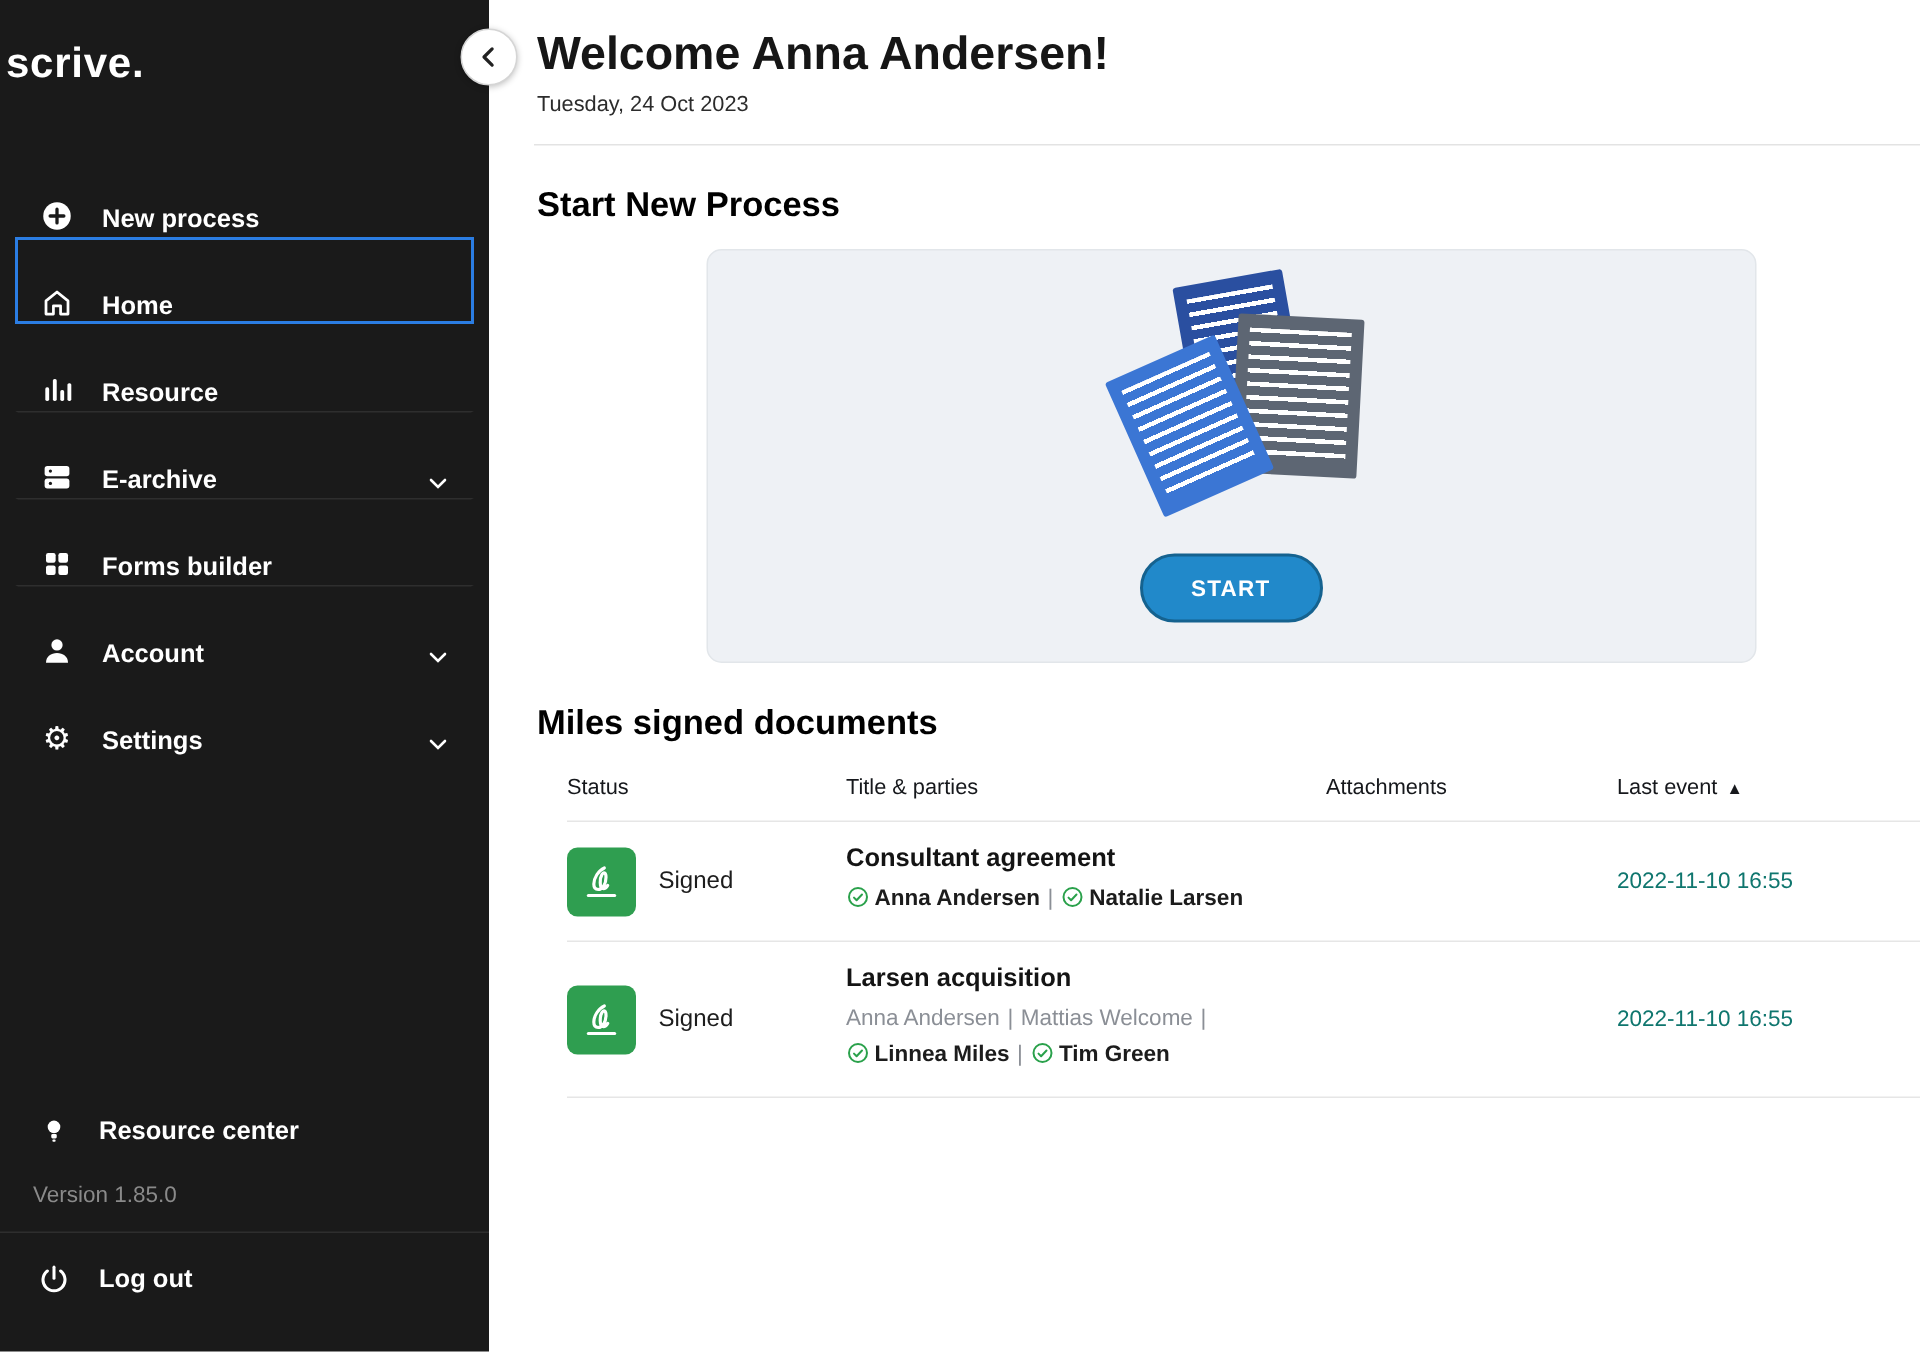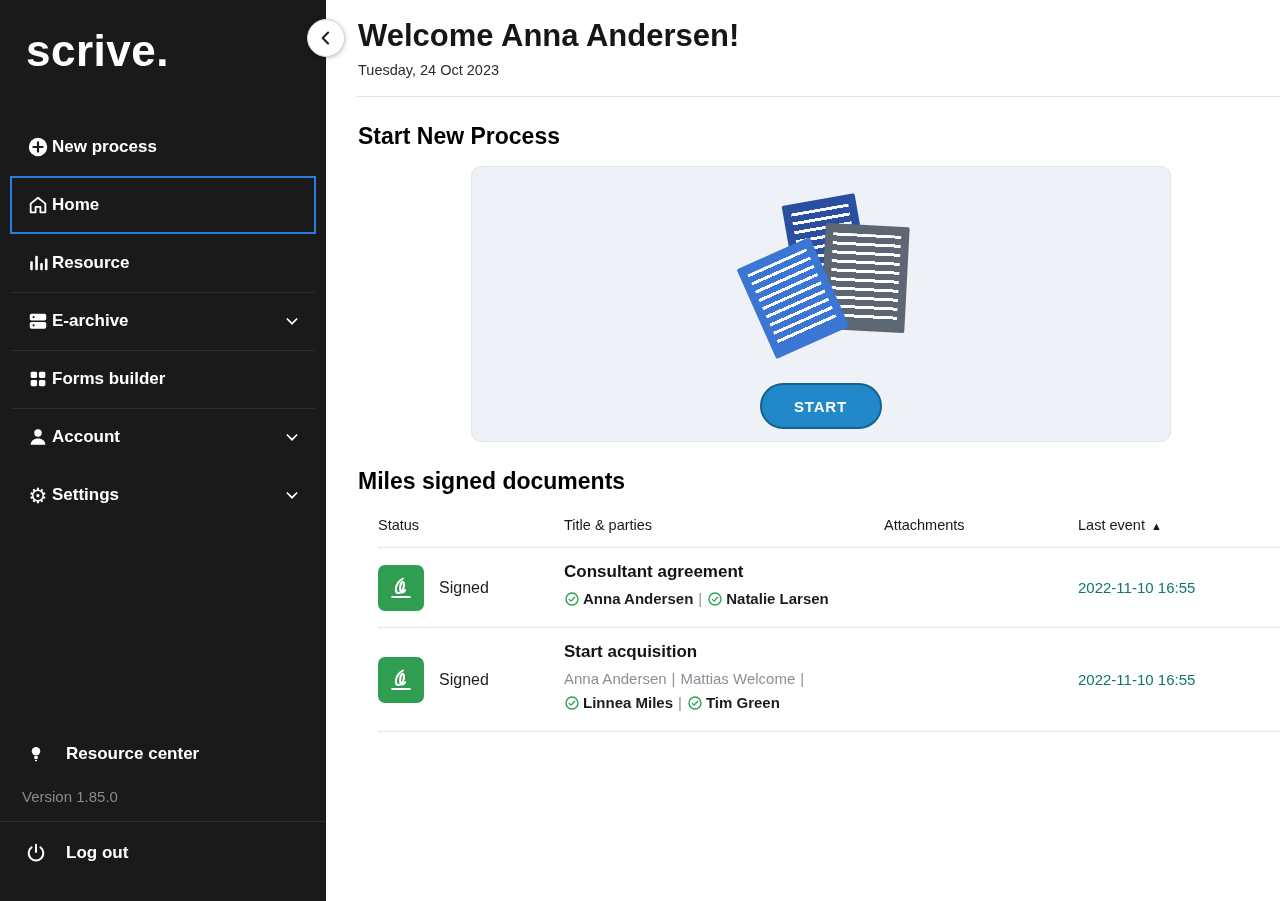--- a/index.html
+++ b/index.html
@@ -2,24 +2,24 @@
 <html><head>
 <meta charset="utf-8">
 <style>
   * { box-sizing: border-box; margin: 0; padding: 0; }
   html,body { width:1280px; height:901px; overflow:hidden;
     font-family:"Liberation Sans","DejaVu Sans",sans-serif; background:#fff; }
 
   
   .sidebar { position:absolute; left:0; top:0; width:326px; height:901px;
     background:#1a1a1a; color:#fff; }
-  .logo { font-size:44px; font-weight:700; letter-spacing:.5px; color:#fff;
-    padding:26px 0 0 26px; }
+  .logo { font-size:28px; font-weight:700; letter-spacing:.5px; color:#fff;
+    padding:26px 0 0 4px; }
   .nav { margin-top:42px; padding:0 10px; }
-  .nav-item { display:flex; align-items:center; gap:2px; height:58px;
+  .nav-item { display:flex; align-items:flex-end; gap:18px; height:58px;
     padding:0 14px; font-size:17px; font-weight:600; color:#fff; cursor:pointer;
     border:2px solid transparent; position:relative; }
   .nav-item.divided { border-top:1px solid #2e2e2e; }
   .nav-item.active { border:2px solid #2b7de3; font-weight:700; }
   .nav-icon { width:24px; height:24px; display:flex; align-items:center;
     justify-content:center; flex:none; }
   .nav-icon svg { width:22px; height:22px; }
   .gear-glyph { font-size:21px; line-height:1; color:#fff; }
   .chevron { margin-left:auto; display:flex; }
   .chevron svg { width:16px; height:16px; }
@@ -43,21 +43,21 @@
 
   .page-title { font-size:31px; font-weight:800; color:#161616; margin-left:10px; }
   .page-date { font-size:14.5px; color:#2c2c2c; margin:8px 0 0 10px; font-weight:500; }
   .hr { border:0; border-top:1px solid #e3e3e3; margin:18px 0 0 8px; }
 
   .section-heading { font-size:23px; font-weight:800; color:#000000;
     margin:26px 0 0 10px; }
 
   .start-panel { width:700px; height:276px; margin:16px auto 0; background:#eef1f5;
     border:1px solid #e2e6ea; border-radius:10px; display:flex; flex-direction:column;
-    align-items:center; justify-content:flex-start; padding-top:32px; }
+    align-items:center; justify-content:flex-start; padding-top:18px; }
   .illustration { position:relative; width:240px; height:172px; }
   .paper { position:absolute; border-radius:2px; padding:9px 8px; }
   .paper .lines { width:100%; height:100%;
     background:repeating-linear-gradient(to bottom,#fff 0 3px,transparent 3px 9px); }
   .paper-dark-blue { left:88px; top:0; width:74px; height:92px; background:#2a4fa0;
     transform:rotate(-10deg); z-index:1; }
   .paper-gray { left:122px; top:26px; width:84px; height:106px; background:#5d6673;
     transform:rotate(3deg); z-index:2; }
   .paper-light-blue { left:52px; top:50px; width:80px; height:98px; background:#3b76d4;
     transform:rotate(-24deg); z-index:3; }
@@ -278,21 +278,21 @@
       <div class="status-cell">
         <span class="sign-badge">
           <svg viewBox="0 0 24 24" fill="none" stroke="#fff" stroke-width="1.7" stroke-linecap="round">
               <path d="M13.5 4.5c-3.2 1.4-5.6 5.4-5.6 8.6 0 1.8.9 2.9 2.3 2.9 2.4 0 4.2-3 4.2-6.6 0-2.6-1.3-2.8-2.2-1.3-1 1.7-1.6 7.4.8 7.4 1.3 0 1.8-.8 2.3-1.7"></path>
               <path d="M5 19.2h14"></path>
             </svg>
         </span>
         <span class="status-text">Signed</span>
       </div>
       <div>
-        <div class="doc-title">Start acquisition</div>
+        <div class="doc-title">Larsen acquisition</div>
         <div class="parties">
           <span class="party pending">Anna Andersen</span><span class="sep">|</span><span class="party pending">Mattias Welcome</span><span class="sep">|</span><span class="party signed"><span class="chk"><svg viewBox="0 0 24 24" fill="none" stroke="#2aa14b" stroke-width="2">
                   <circle cx="12" cy="12" r="9"></circle>
                   <path d="M8 12.6l2.6 2.6 5.4-5.7" stroke-linecap="round" stroke-linejoin="round"></path>
                 </svg></span><span>Linnea Miles</span></span><span class="sep">|</span><span class="party signed"><span class="chk"><svg viewBox="0 0 24 24" fill="none" stroke="#2aa14b" stroke-width="2">
                   <circle cx="12" cy="12" r="9"></circle>
                   <path d="M8 12.6l2.6 2.6 5.4-5.7" stroke-linecap="round" stroke-linejoin="round"></path>
                 </svg></span><span>Tim Green</span></span>
         </div>
       </div>

